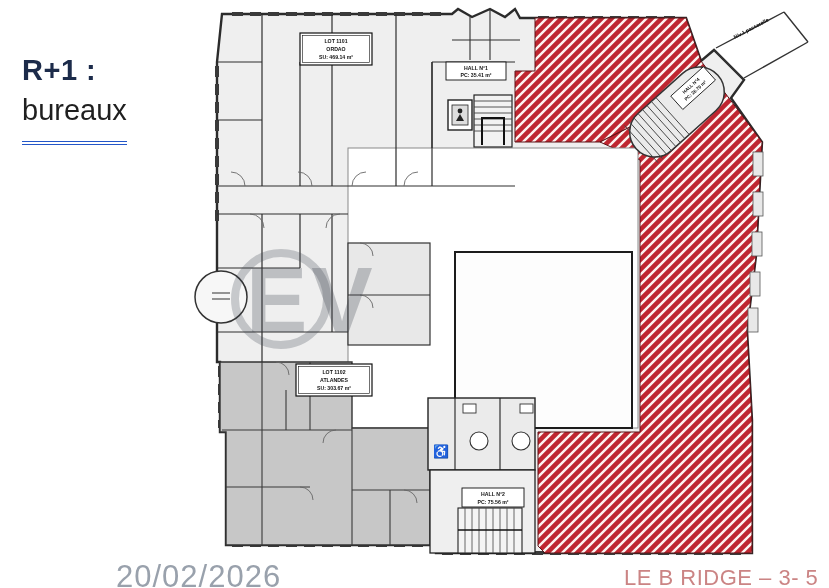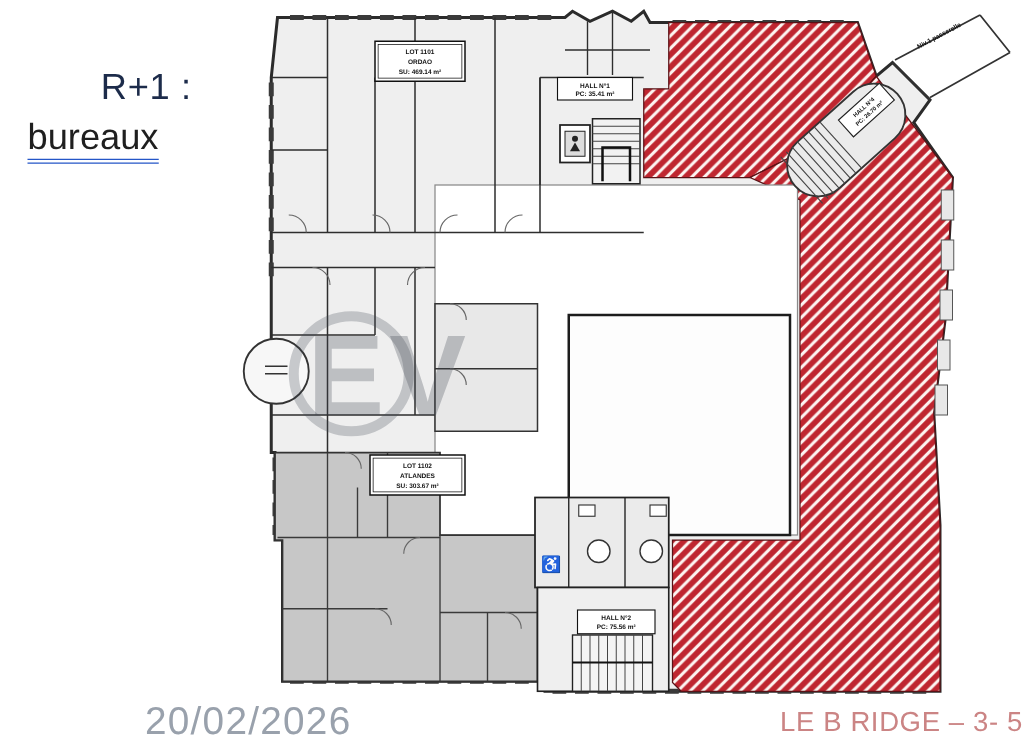--- a/index.html
+++ b/index.html
@@ -3,22 +3,22 @@
 <meta charset="utf-8">
 <style>
   html,body{margin:0;padding:0;}
   body{
     width:829px;height:588px;overflow:hidden;position:relative;
     background:#ffffff;font-family:"Liberation Sans", sans-serif;
   }
   .plan-svg{position:absolute;left:0;top:0;}
   .info-block{position:absolute;left:22px;top:50px;width:190px;}
   .info-line{font-size:29px;line-height:40px;color:#1f1f1f;}
-  .floor-label{font-weight:400;color:#1c2b4a;letter-spacing:.5px;text-align:center;}
-  .u-blue{display:inline-block;border-bottom:4px double #2456c8;padding-bottom:0;line-height:33px;}
+  .floor-label{font-weight:700;color:#1c2b4a;letter-spacing:.5px;}
+  .u-blue{display:inline-block;border-bottom:4px double #2456c8;padding-bottom:14px;line-height:33px;}
   .date-stamp{position:absolute;left:116px;top:559px;font-size:31px;color:#99a1ac;letter-spacing:1px;}
   .footer-right{position:absolute;left:624px;top:565px;font-size:22px;color:#cb8484;letter-spacing:.5px;}
   .lbl{font-size:5.2px;font-weight:700;fill:#111;text-anchor:middle;}
   .lbl-sm{font-size:4.6px;font-weight:700;fill:#111;text-anchor:middle;}
   .wm{font-size:92px;font-weight:700;fill:#3f4550;opacity:.28;letter-spacing:4px;}
 </style>
 </head>
 <body>
 
 <svg class="plan-svg" width="829" height="588" viewBox="0 0 829 588">

